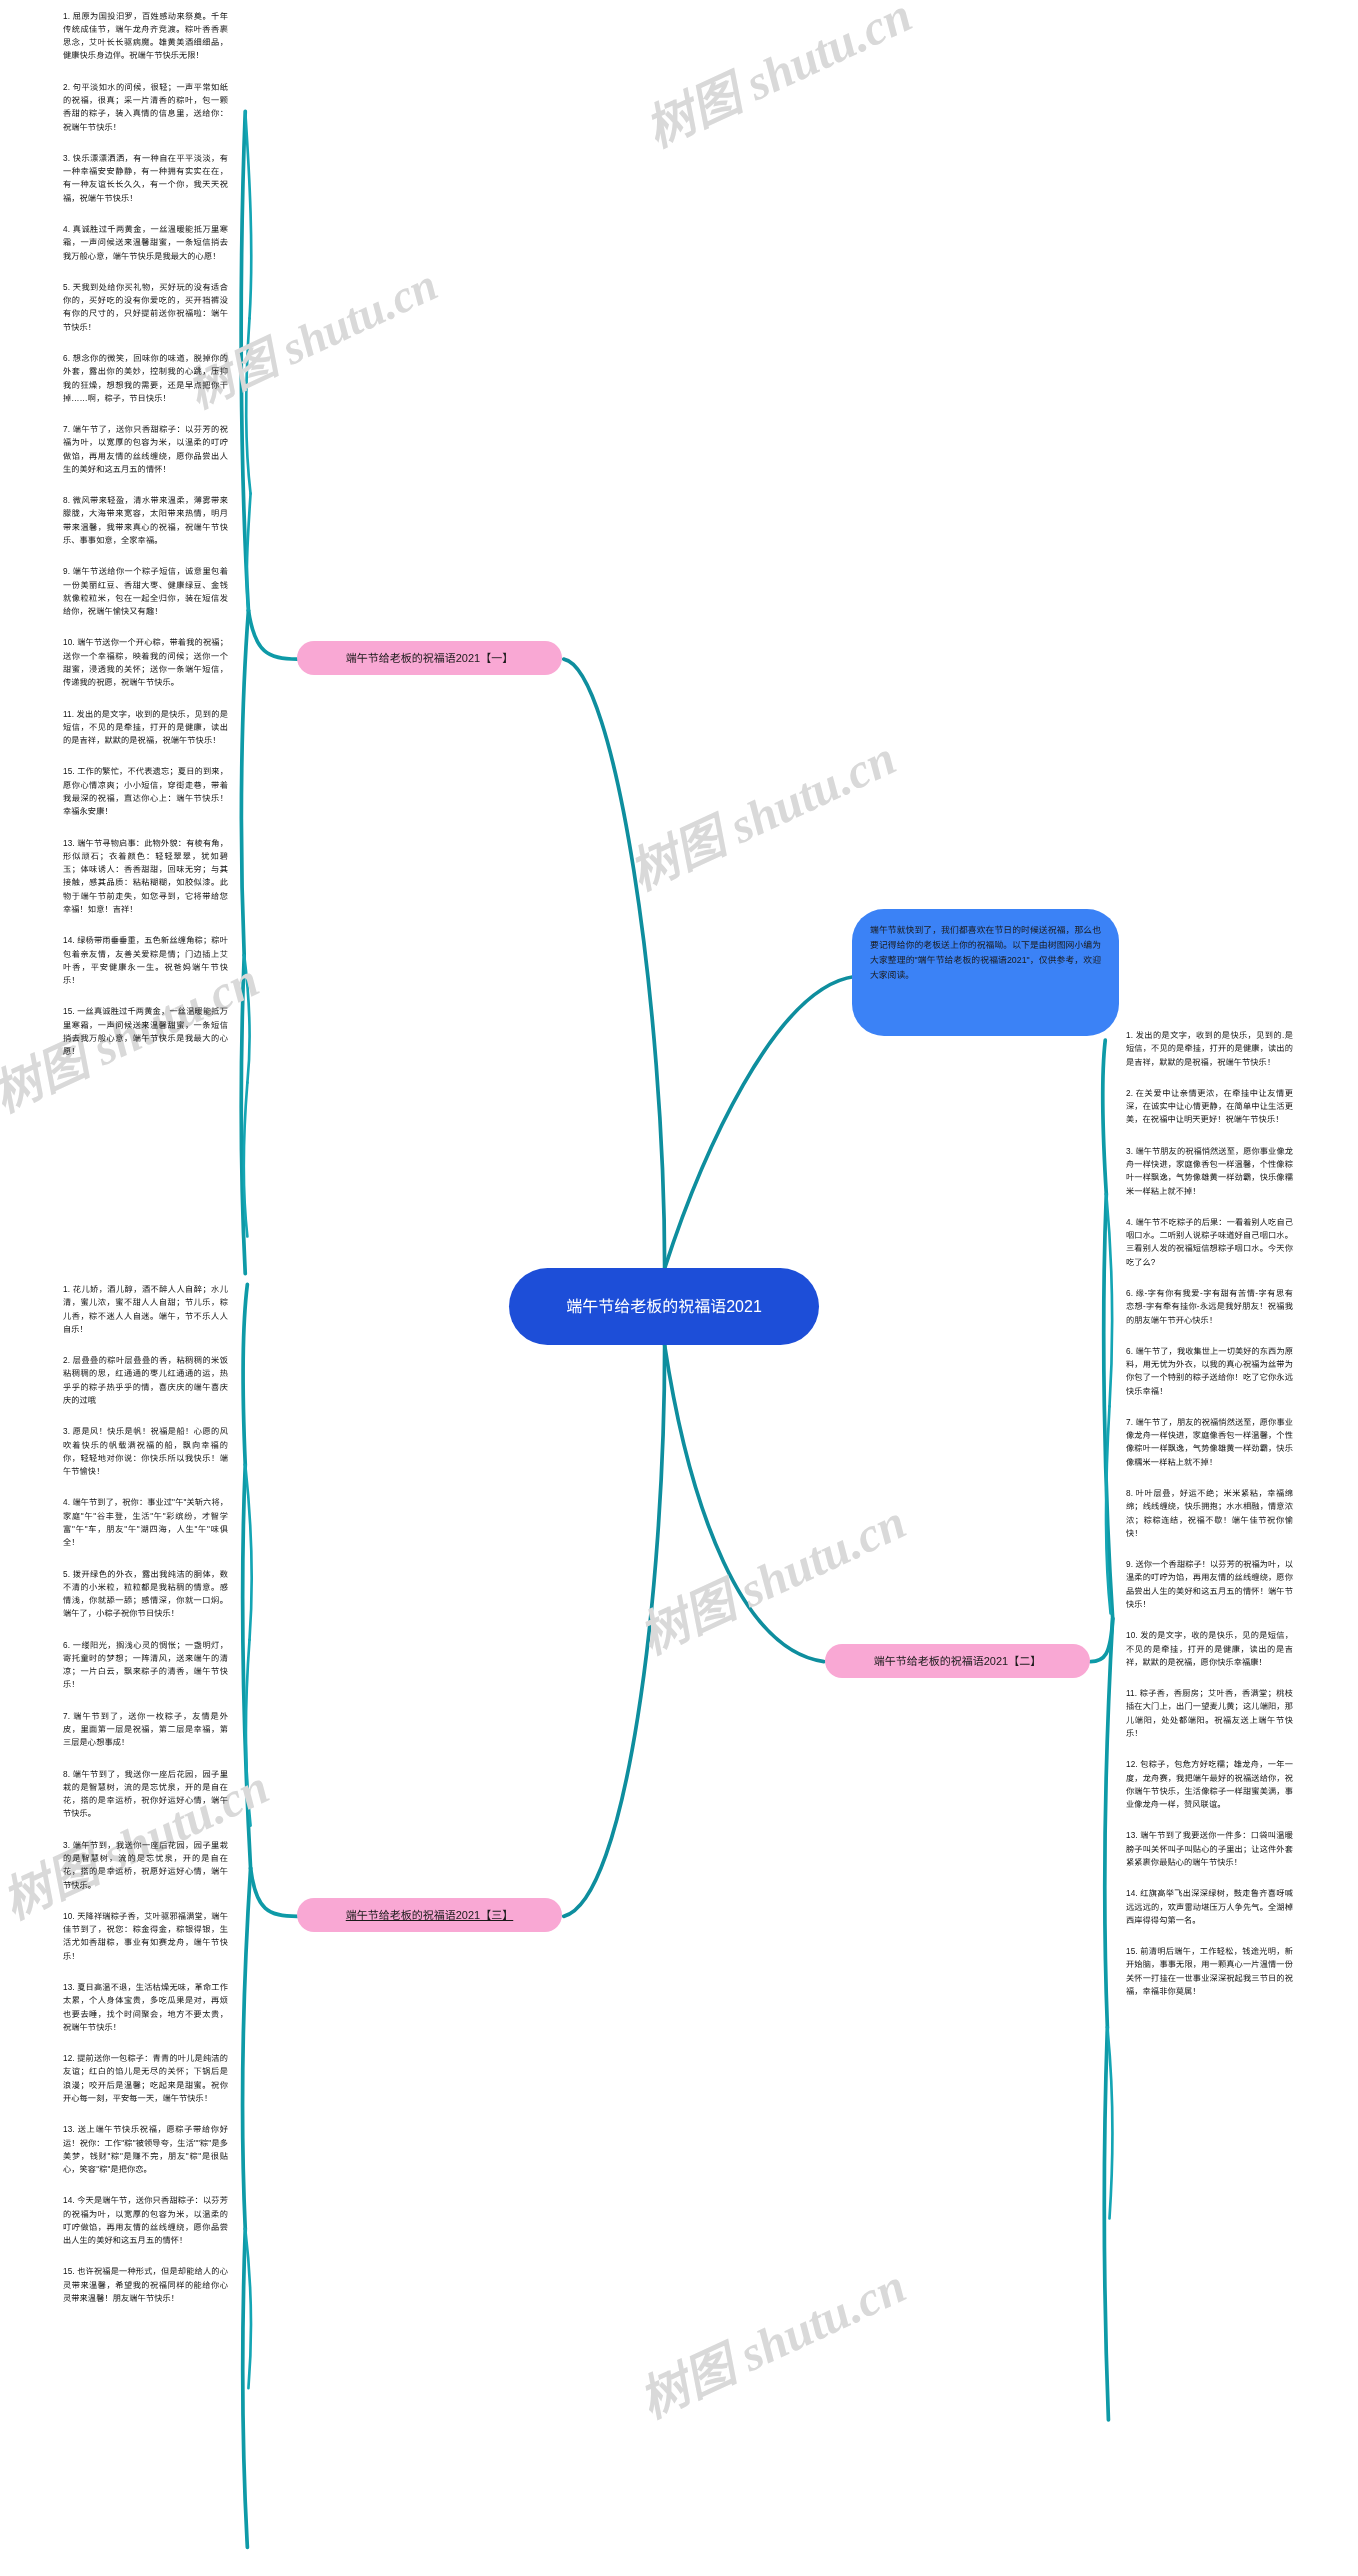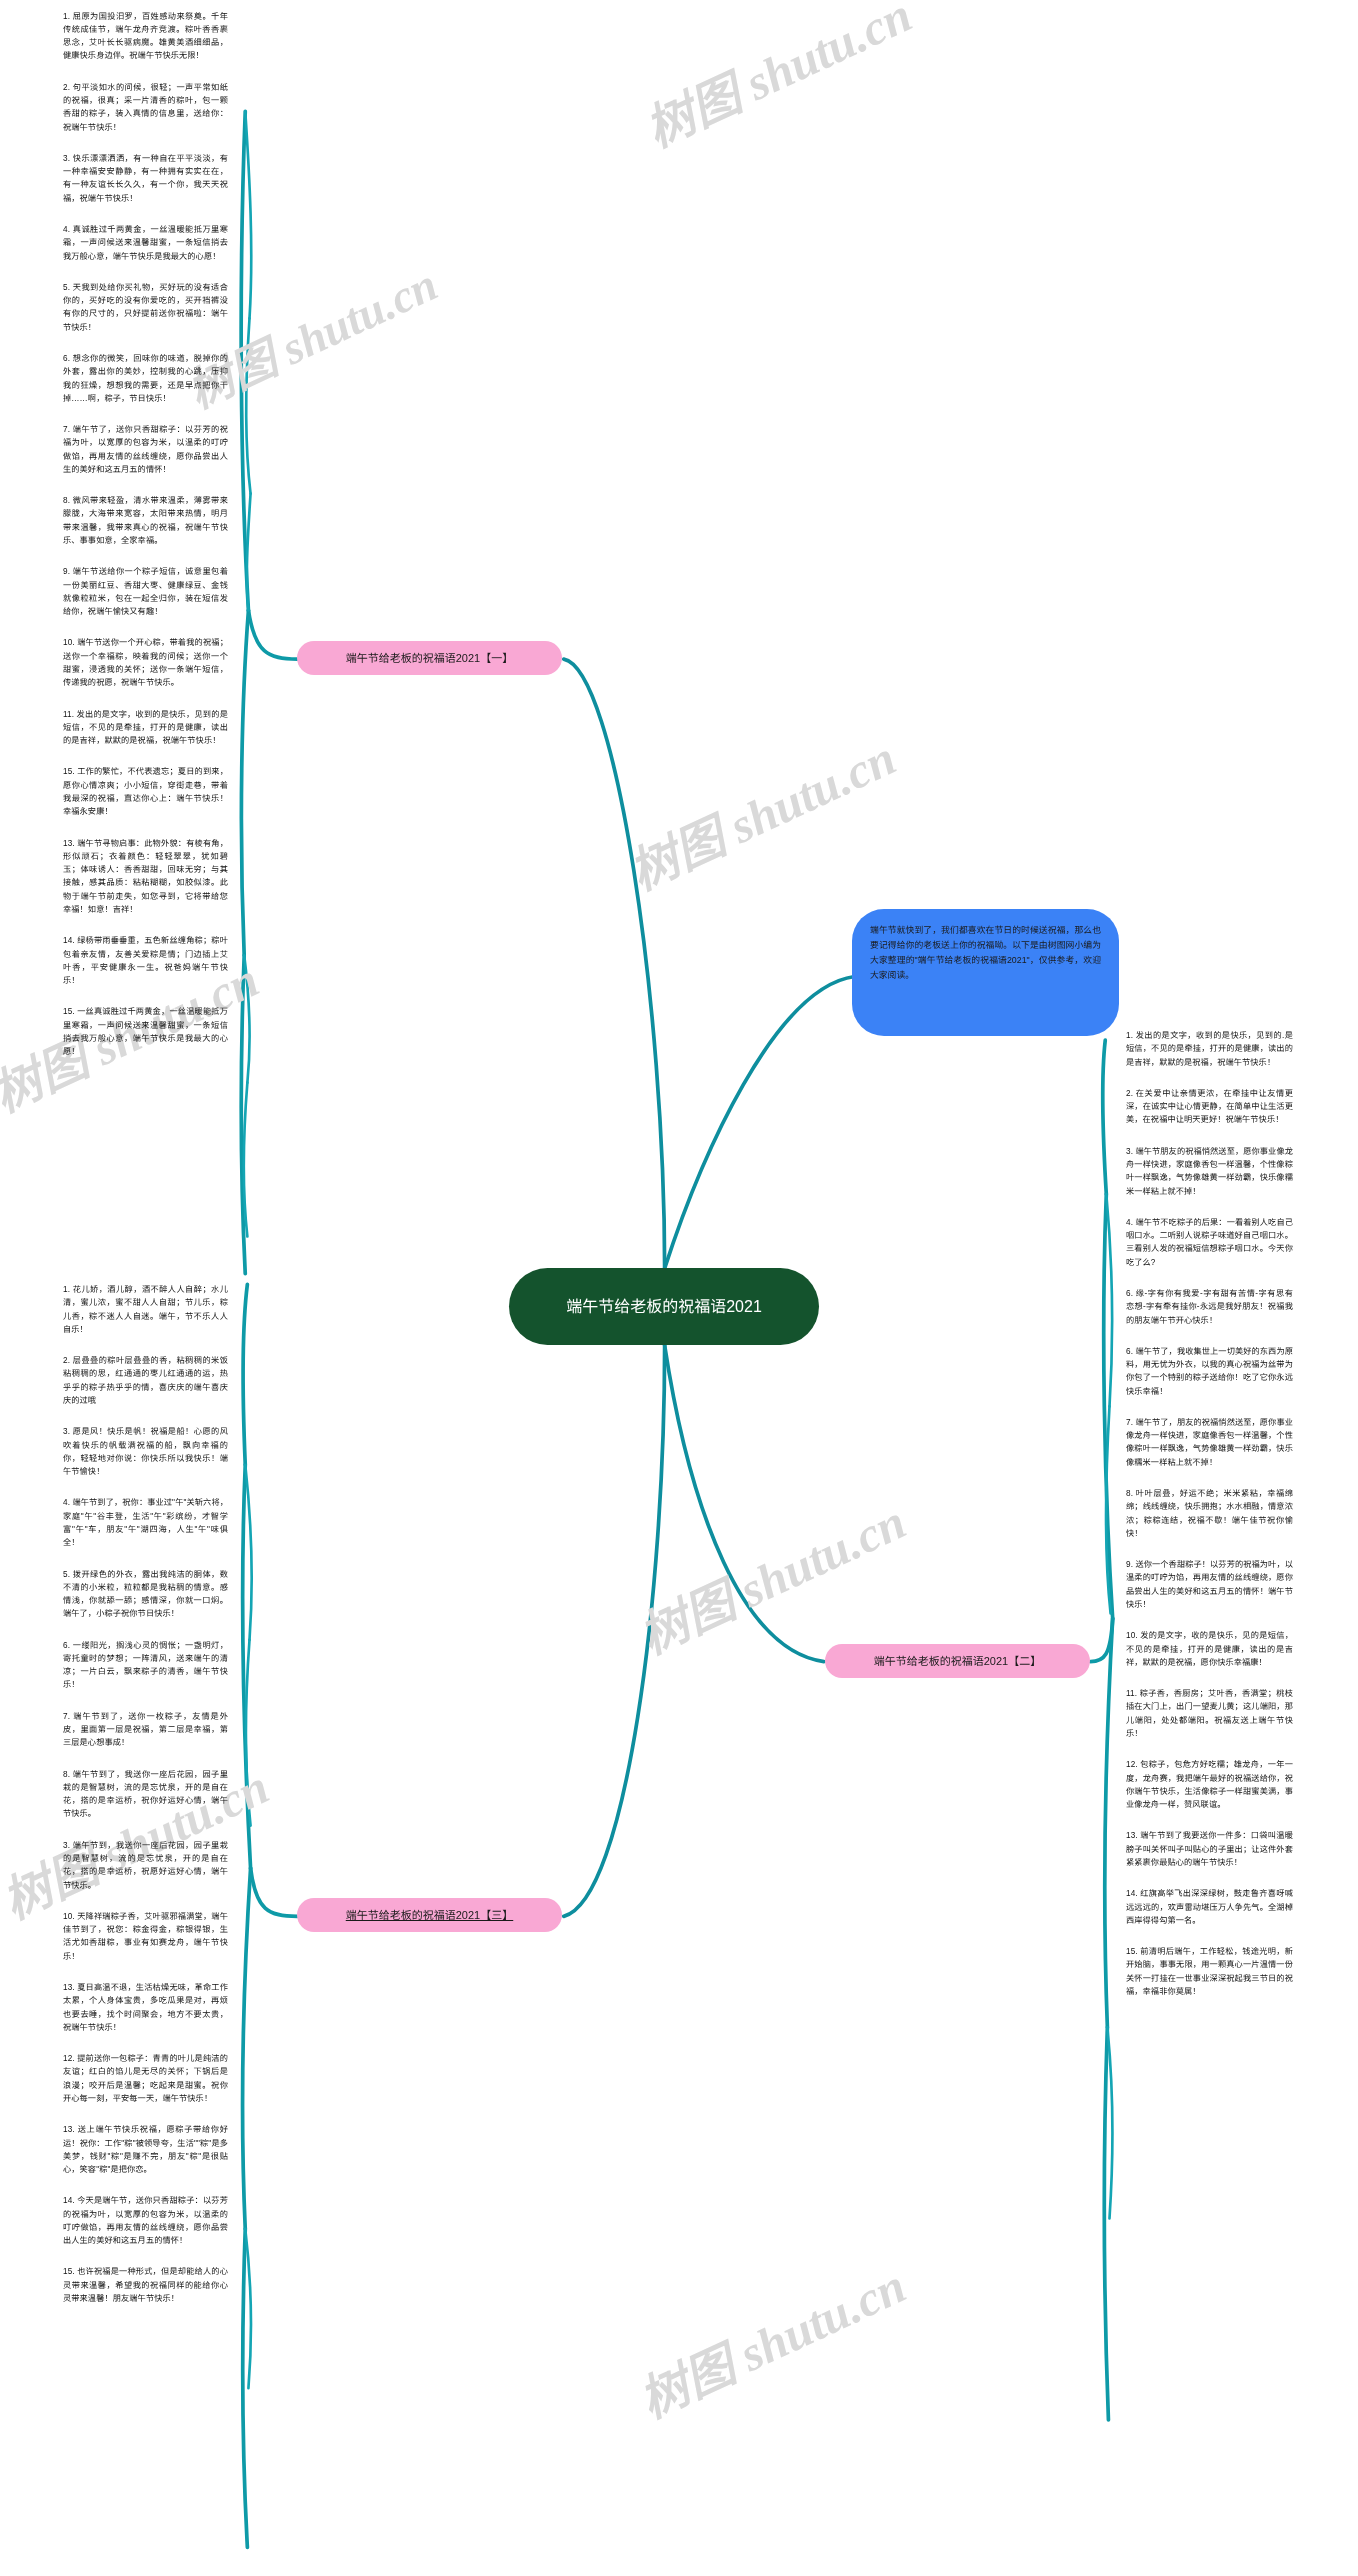--- a/index.html
+++ b/index.html
@@ -26,21 +26,21 @@
   .col-b{left:63px;top:1283px;width:165px;}
   .col-c{left:1126px;top:1029px;width:167px;}
 
   
   .node{
     position:absolute;display:flex;align-items:center;justify-content:center;
     text-align:center;box-sizing:border-box;
   }
   .node-root{
     left:509px;top:1268px;width:310px;height:77px;border-radius:39px;
-    background:#14532d;color:#ffffff;font-size:16px;line-height:1.35;
+    background:#1d4ed8;color:#ffffff;font-size:16px;line-height:1.35;
     padding:4.2px 24.4px;
   }
   .node-branch{
     background:#f9a8d4;color:#1a1a1a;border-radius:26.5px;
     font-size:11px;line-height:1.3;padding:4.2px 14px;height:34px;
   }
   #branch1{left:297px;top:641px;width:265px;}
   #branch2{left:825px;top:1644px;width:265px;}
   #branch3{left:297px;top:1898px;width:265px;text-decoration:underline;}
   .node-intro{

